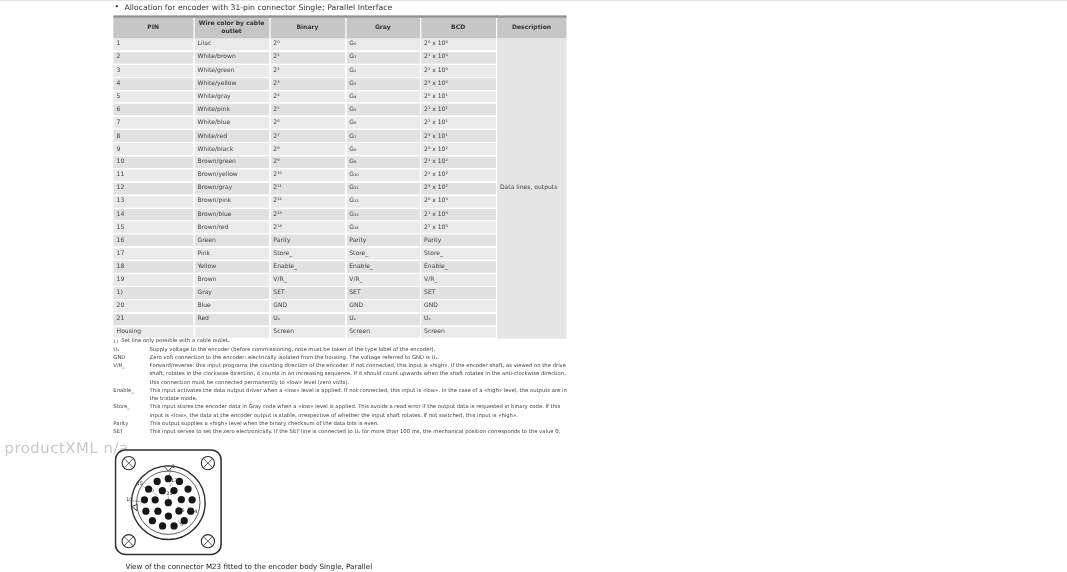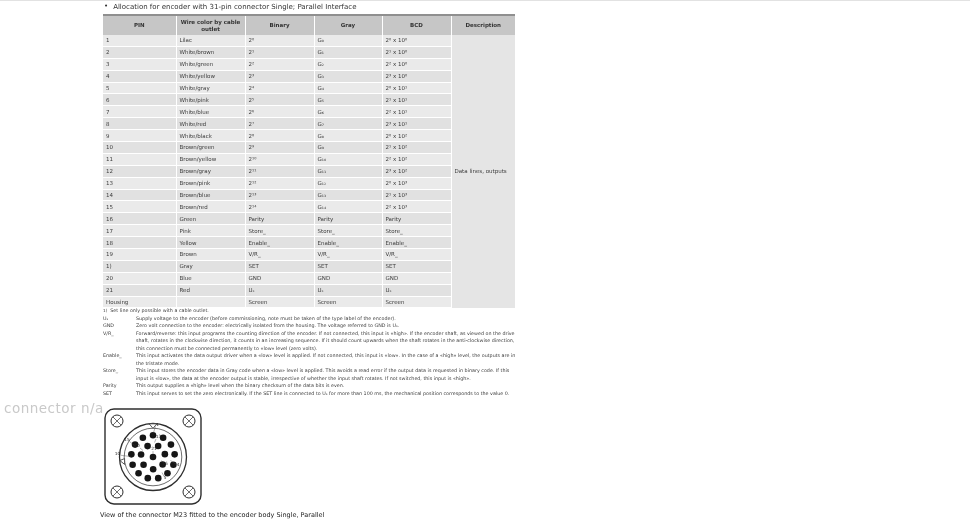--- a/index.html
+++ b/index.html
@@ -17,21 +17,21 @@
   tr.odd td{background:#eaeaea;}
   tr.even td{background:#e1e1e1;}
   td.desc{background:#e5e5e5 !important;vertical-align:middle;white-space:normal;line-height:6.5px;border-bottom:none;border-right:none;}
   #footnotes{position:absolute;left:103px;top:306px;width:413px;color:#3c3c3c;}
   .fn-row{display:flex;align-items:flex-start;}
   .fn-term{flex:none;width:33px;font-size:4.8px;line-height:7.5px;}
   .fn-def{flex:1;font-size:4.8px;line-height:7.5px;}
   .fn-row.inline .fn-term{width:auto;margin-right:3px;font-size:4.2px;}
   #watermark{position:absolute;left:4px;top:399px;font-size:13.5px;color:#c9c9c9;letter-spacing:0.5px;}
   #connector-fig{position:absolute;left:104px;top:407px;}
-  #caption{position:absolute;left:100px;top:510px;font-size:6.5px;color:#222;}
+  #caption{position:absolute;left:114px;top:510px;font-size:6.5px;color:#222;}
 </style>
 </head>
 <body>
 
 <div id="page">
 
   <div class="title-row">
     <span class="title-bullet">•</span>
     <span>Allocation for encoder with 31-pin connector Single; Parallel Interface</span>
   </div>
@@ -251,21 +251,21 @@
       <div class="fn-row">
         <span class="fn-term">Parity</span>
         <span class="fn-def">This output supplies a «high» level when the binary checksum of the data bits is even.</span>
       </div>
       <div class="fn-row">
         <span class="fn-term">SET</span>
         <span class="fn-def">This input serves to set the zero electronically. If the SET line is connected to Uₛ for more than 100 ms, the mechanical position corresponds to the value 0.</span>
       </div>
     </div>
 
-  <div id="watermark">connector n/a</div>
+  <div id="watermark">productXML n/a</div>
 
   <svg id="connector-fig" width="100" height="98" viewBox="0 0 100 98">
     <rect x="1" y="1" width="96" height="95" rx="9" fill="#fff" stroke="#2e2e2e" stroke-width="1.4"></rect>
     <g stroke="#2e2e2e" fill="none" stroke-width="1">
       <circle cx="13" cy="13" r="6"></circle>
         <line x1="8.8" y1="8.8" x2="17.2" y2="17.2" stroke-width="0.7"></line>
         <line x1="17.2" y1="8.8" x2="8.8" y2="17.2" stroke-width="0.7"></line>
     </g>
     <g stroke="#2e2e2e" fill="none" stroke-width="1">
       <circle cx="85" cy="13" r="6"></circle>

